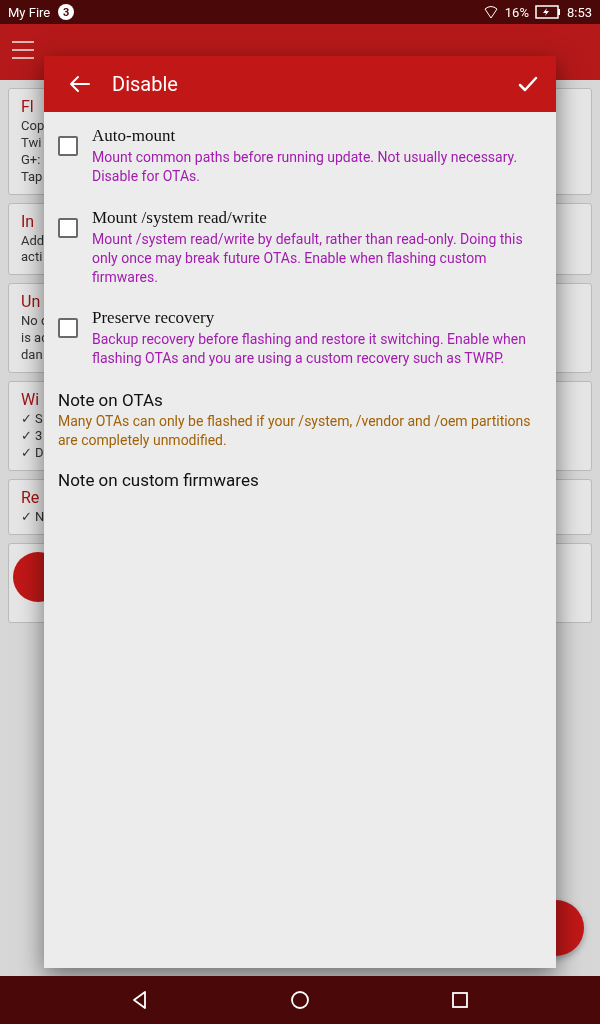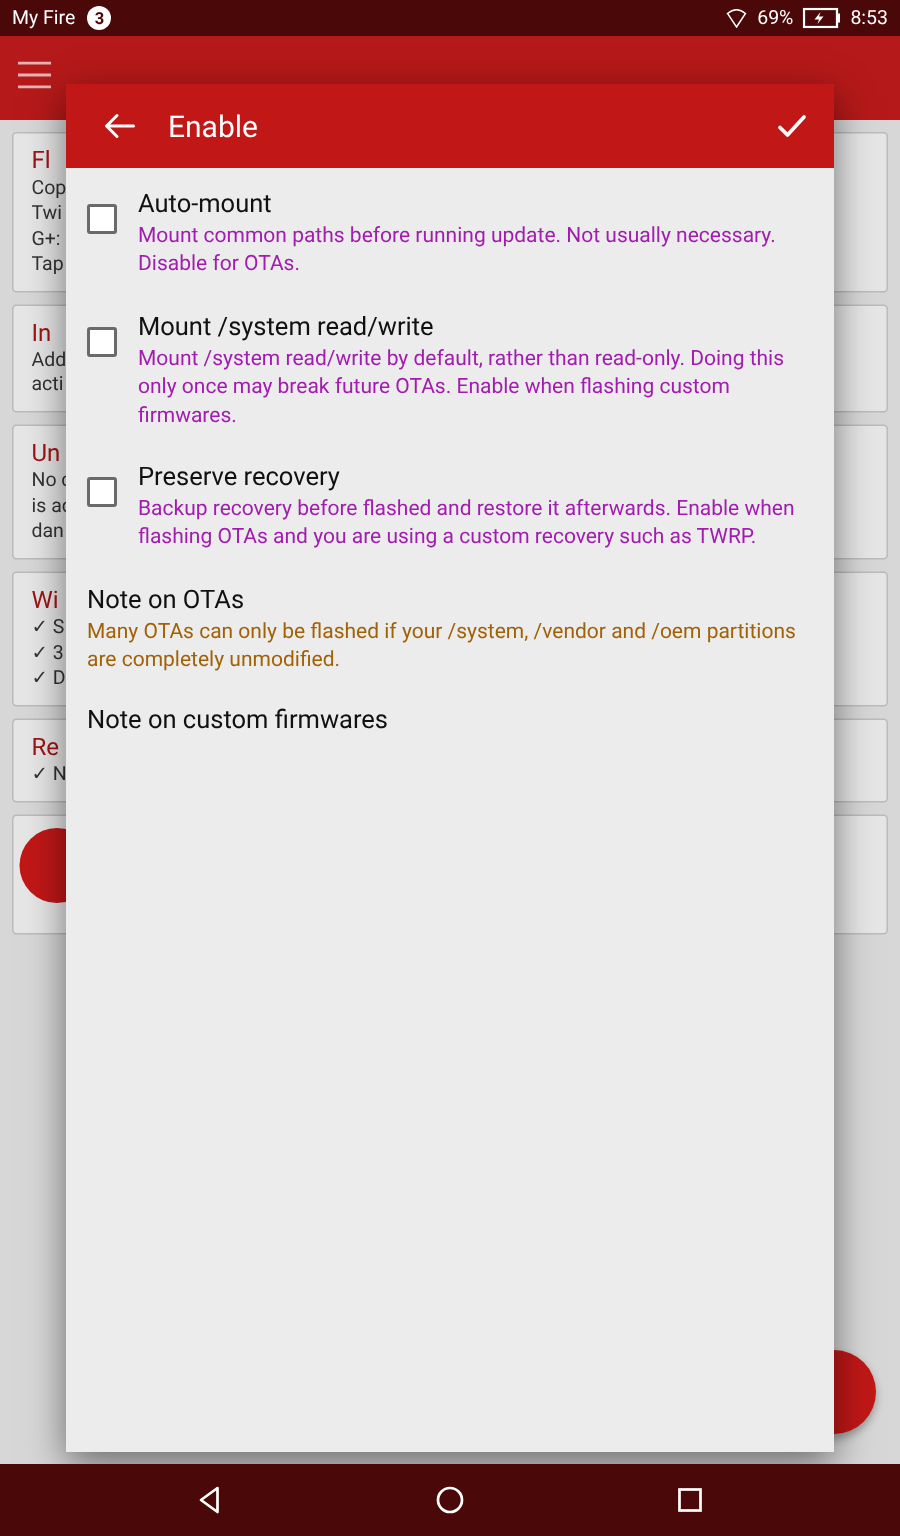--- a/index.html
+++ b/index.html
@@ -112,21 +112,21 @@
   }
   .checkbox {
     width: 20px; height: 20px;
     border: 2px solid #6a6a6a;
     border-radius: 2px;
     margin-top: 10px;
     flex-shrink: 0;
     background: #fff;
   }
   .option-text { flex: 1; }
-  .opt-title { font-size: 17px; color: #111; margin-bottom: 2px; }
+  .opt-title { font-size: 17px; color: #111; margin-bottom: 2px; font-family: Liberation Serif, serif; }
   .opt-desc { font-size: 14px; color: #a21caf; line-height: 1.35; }
 
   .note { margin-bottom: 20px; }
   .note-title { font-size: 17px; color: #111; margin-bottom: 2px; }
   .note-body { font-size: 14px; color: #a16207; line-height: 1.35; }
 
   
   .nav-bar {
     position: absolute;
     left: 0; right: 0; bottom: 0;
@@ -145,21 +145,21 @@
   <div class="status-left">
     <span>My Fire</span>
     <span class="status-badge">3</span>
   </div>
   <div class="status-right">
     <span class="wifi-icon">
       <svg width="16" height="14" viewBox="0 0 16 14">
           <path d="M8 13 L14 4 Q8 -1 2 4 Z" fill="none" stroke="#fff" stroke-width="1"></path>
         </svg>
     </span>
-    <span>69%</span>
+    <span>16%</span>
     <span class="battery-icon">
       <svg width="26" height="14" viewBox="0 0 26 14">
           <rect x="1" y="1" width="22" height="12" fill="none" stroke="#fff" stroke-width="1.5"></rect>
           <rect x="23" y="4" width="2" height="6" fill="#fff"></rect>
           <path d="M12 3 L8 8 L11 8 L10 11 L14 6 L11 6 Z" fill="#fff"></path>
         </svg>
     </span>
     <span>8:53</span>
   </div>
 </div>
@@ -208,21 +208,21 @@
 
 <div class="fab"></div>
 
 <div class="modal">
   <div class="modal-header">
     <div class="back-btn">
       <svg width="22" height="22" viewBox="0 0 22 22">
           <path d="M20 11H3 M9 4l-7 7 7 7" stroke="#fff" stroke-width="2" fill="none" stroke-linecap="round" stroke-linejoin="round"></path>
         </svg>
     </div>
-    <div class="modal-title">Enable</div>
+    <div class="modal-title">Disable</div>
     <div class="done-btn">
       <svg width="24" height="24" viewBox="0 0 24 24">
           <path d="M4 13l5 5L20 6" stroke="#fff" stroke-width="2.5" fill="none" stroke-linecap="round" stroke-linejoin="round"></path>
         </svg>
     </div>
   </div>
 
   <div class="modal-body">
 
     <div class="option">
@@ -238,21 +238,21 @@
       <div class="option-text">
         <div class="opt-title">Mount /system read/write</div>
         <div class="opt-desc">Mount /system read/write by default, rather than read-only. Doing this only once may break future OTAs. Enable when flashing custom firmwares.</div>
       </div>
     </div>
 
     <div class="option">
       <div class="checkbox"></div>
       <div class="option-text">
         <div class="opt-title">Preserve recovery</div>
-        <div class="opt-desc">Backup recovery before flashed and restore it afterwards. Enable when flashing OTAs and you are using a custom recovery such as TWRP.</div>
+        <div class="opt-desc">Backup recovery before flashing and restore it switching. Enable when flashing OTAs and you are using a custom recovery such as TWRP.</div>
       </div>
     </div>
 
     <div class="note">
       <div class="note-title">Note on OTAs</div>
       <div class="note-body">Many OTAs can only be flashed if your /system, /vendor and /oem partitions are completely unmodified.</div>
     </div>
 
     <div class="note">
       <div class="note-title">Note on custom firmwares</div>

